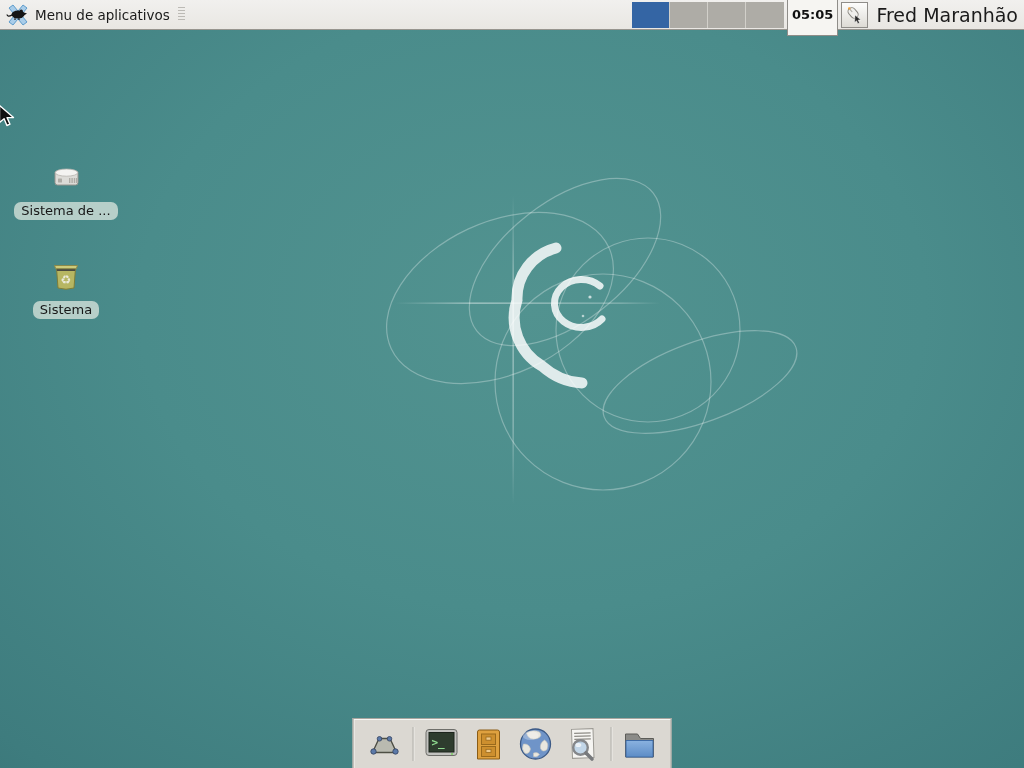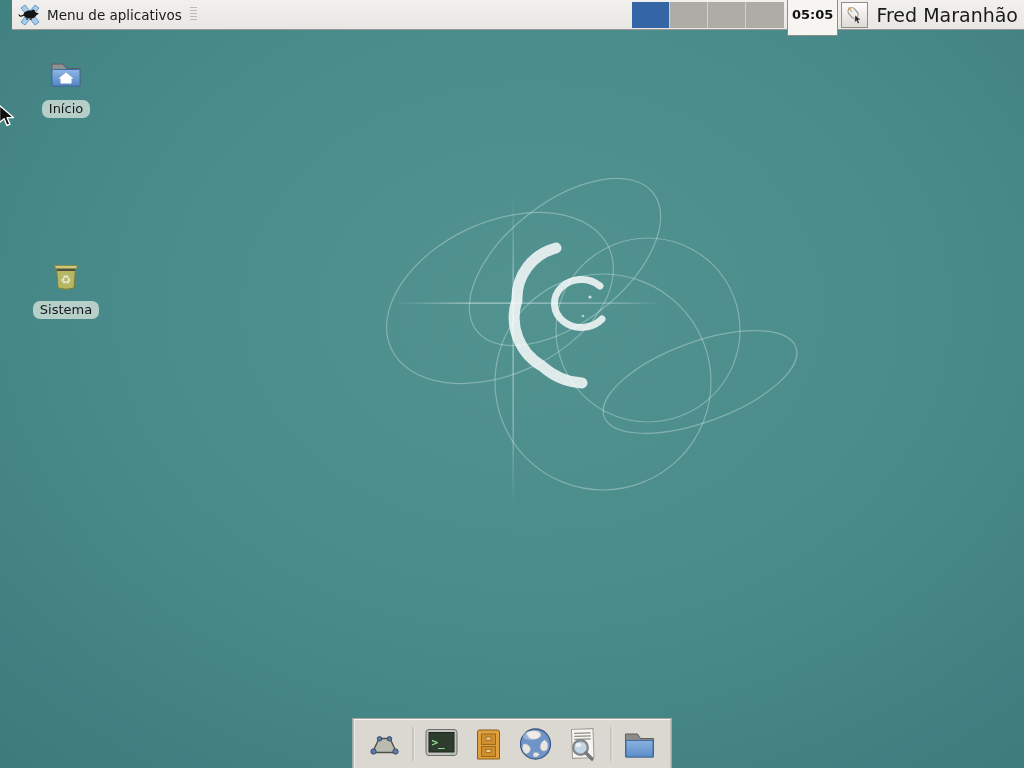--- a/index.html
+++ b/index.html
@@ -17,21 +17,20 @@
   }
   #wallpaper-art { position:absolute; inset:0; pointer-events:none; }
 
   
   .panel {
     position:absolute; top:0; left:0; right:0; height:30px;
     background:linear-gradient(#f1f0ee,#e9e7e3);
     border-bottom:1px solid #97958f;
     display:flex; align-items:center;
     z-index:30;
-    margin-left:12px;
   }
   .menu-button {
     display:flex; align-items:center; height:100%; padding:0 6px 0 6px; cursor:default;
   }
   .menu-label { font-size:13.5px; color:#1b1b1b; margin-left:5px; }
   .grip {
     width:7px; height:15px; margin-left:8px;
     background:repeating-linear-gradient(to bottom,#bcbab5 0 1px,transparent 1px 3px);
   }
   .panel-right { margin-left:auto; display:flex; align-items:center; height:100%; padding-right:6px; }
@@ -150,35 +149,35 @@
             <line x1="8.7" y1="2.5" x2="8.7" y2="7" stroke="#a8a6a0"></line>
           </g>
           <circle cx="4.2" cy="3.4" r="1.2" fill="#f0a23c"></circle>
           <path d="M10 10 l6 5 h-2.8 l1.3 3 -1.7 .7 -1.3 -3 -2 2z" fill="#2a2a2a" stroke="#fff" stroke-width="0.5"></path>
         </svg>
       </div>
       <span class="username">Fred Maranhão</span>
     </div>
   </div>
 
-  <div class="desk-icon" id="desk-home">
+
+  <div class="desk-icon" id="desk-fs">
     <svg width="38" height="38" viewBox="0 0 38 38">
-      <defs>
-        <linearGradient id="homeBlue" x1="0" y1="0" x2="0" y2="1">
-          <stop offset="0" stop-color="#8fb6e5"></stop>
-            <stop offset="1" stop-color="#5585c4"></stop>
-        </linearGradient>
-      </defs>
-      <path d="M5 8 h11 l3.5 4.5 H33 V30 H5 Z" fill="#909290" stroke="#5c5e5d"></path>
-      <rect x="5" y="13.5" width="28" height="16.5" rx="1.5" fill="url(#homeBlue)" stroke="#3d6ca8"></rect>
-      <path d="M19 16.5 L26.5 22.5 H24.5 V27.5 H13.5 V22.5 H11.5 Z" fill="#ffffff"></path>
+      <rect x="8" y="13" width="23" height="14" rx="2.5" fill="#dcdbd7" stroke="#96948e"></rect>
+      <ellipse cx="19.5" cy="14.6" rx="11.3" ry="3.6" fill="#f4f3f1" stroke="#b5b3ad" stroke-width="0.8"></ellipse>
+      <g fill="#aeaca6">
+        <rect x="22" y="20" width="1.4" height="5"></rect>
+          <rect x="24.4" y="20" width="1.4" height="5"></rect>
+        <rect x="26.8" y="20" width="1.4" height="5"></rect>
+          <rect x="29.0" y="20" width="1.2" height="5"></rect>
+        <rect x="11" y="20.5" width="4" height="4" rx="0.5"></rect>
+      </g>
     </svg>
-    <span class="desk-label">Início</span>
-  </div>
-
+    <span class="desk-label">Sistema de ...</span>
+  </div>
 
   <div class="desk-icon" id="desk-trash">
     <svg width="38" height="38" viewBox="0 0 38 38">
       <path d="M9.5 11 H28.5 L27 31 Q19 33.5 11 31 Z" fill="#b7b662" stroke="#7e7d38"></path>
       <path d="M9.5 11 H28.5 L28 14 H10 Z" fill="#4a4a40"></path>
       <path d="M7.5 8.5 h23 l-1.2 3.2 h-20.6 z" fill="#cdcb7b" stroke="#8a894a"></path>
       <text x="19" y="26.5" font-size="12" fill="#e9e9d8" text-anchor="middle">♻</text>
     </svg>
     <span class="desk-label">Sistema</span>
   </div>

